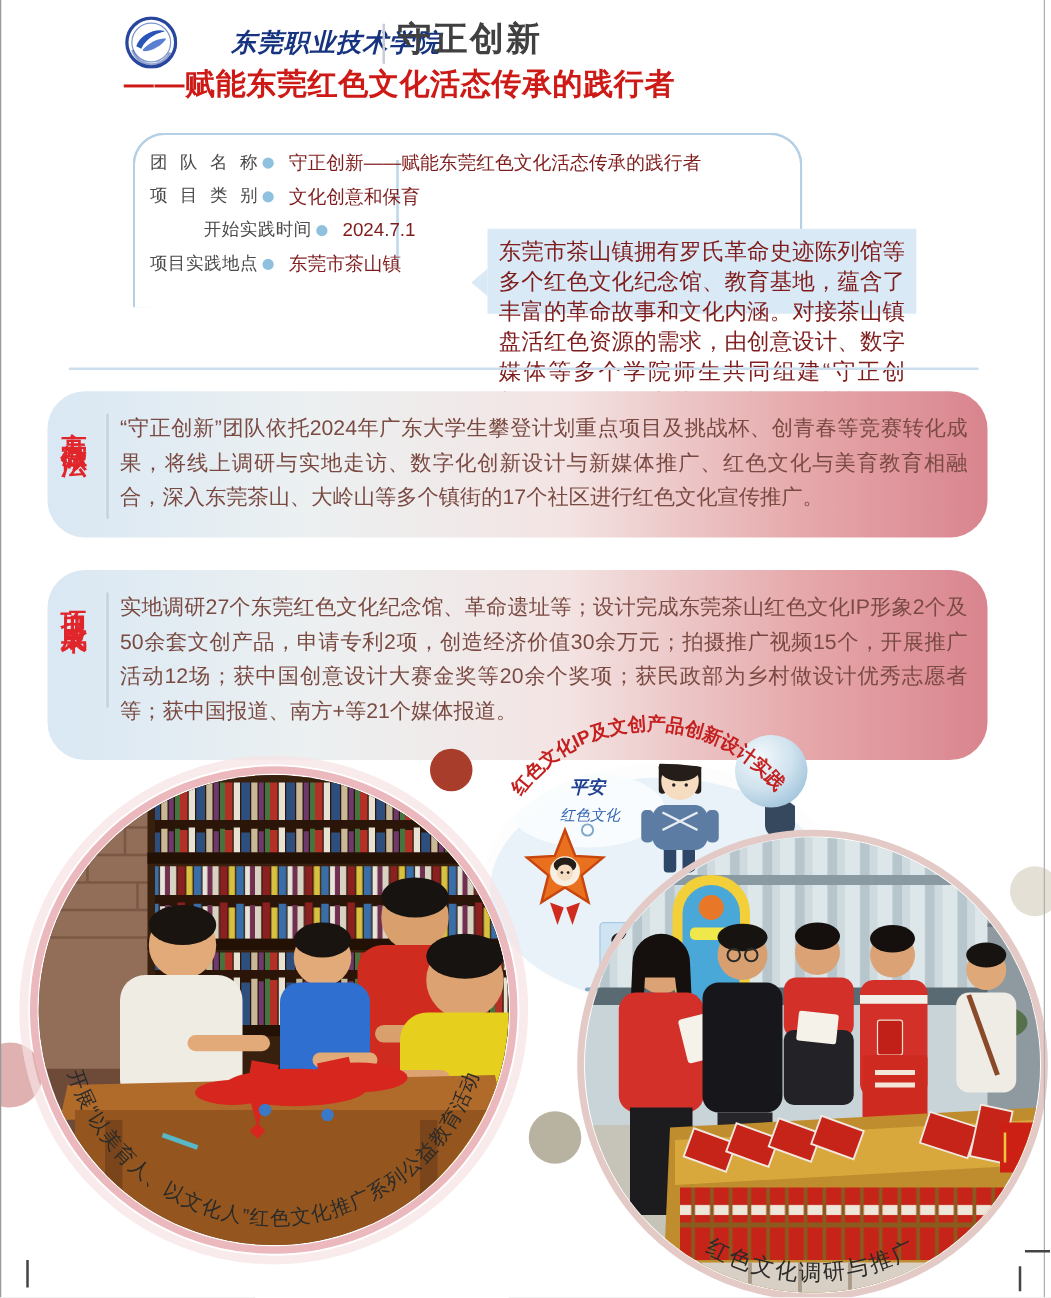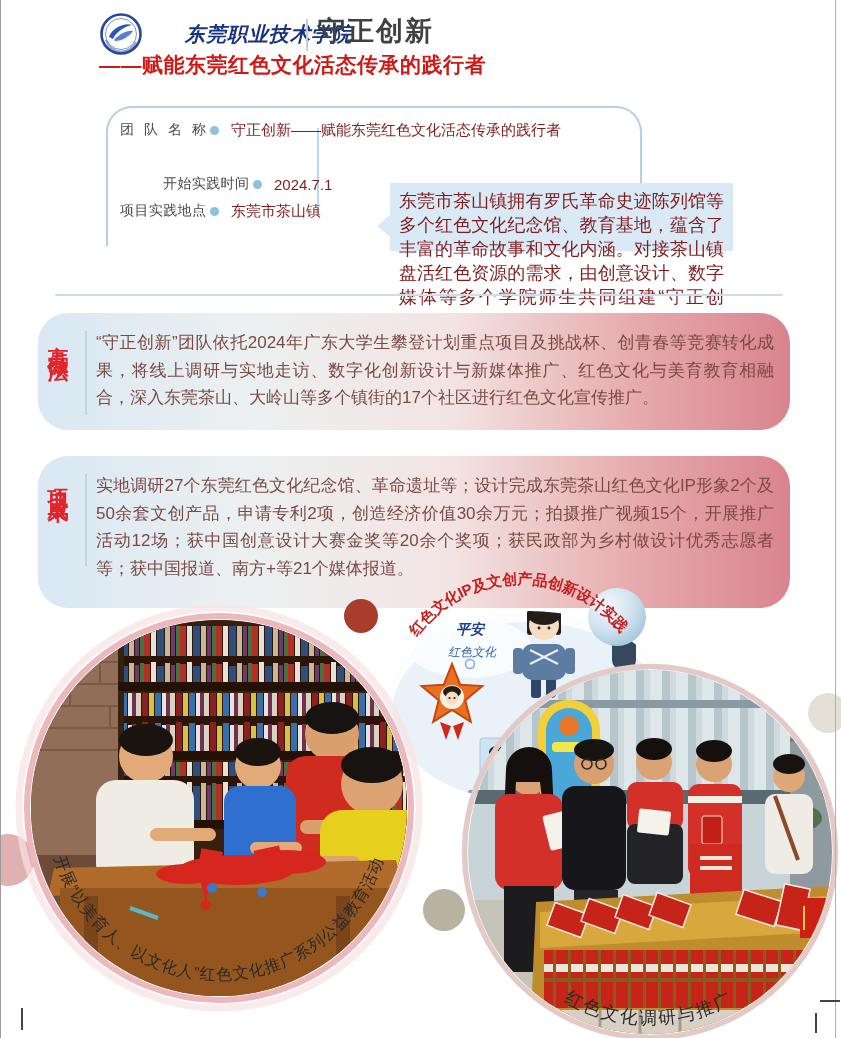--- a/index.html
+++ b/index.html
@@ -5,21 +5,21 @@
   html,body{margin:0;padding:0;background:#e8e8e8;}
   #page{position:relative;width:841px;height:1038px;background:#ffffff;overflow:hidden;
         font-family:"Liberation Sans","DejaVu Sans",sans-serif;}
   .abs{position:absolute;}
 
   
   #school-name{left:146px;top:21px;font:italic bold 20px "Liberation Serif","DejaVu Serif",serif;
     color:#16337f;letter-spacing:1px;margin-left:39px;}
   #head-divider{left:306px;top:19px;width:2px;height:32px;background:#c7ccd6;}
   #main-title{left:318px;top:13px;font-weight:bold;font-size:27px;color:#404040;letter-spacing:2px;}
-  #sub-title{left:99px;top:51px;font-weight:bold;font-size:21px;color:#ce1a16;letter-spacing:0.5px;}
+  #sub-title{left:99px;top:51px;font-weight:bold;font-size:24px;color:#ce1a16;letter-spacing:0.5px;}
 
   
   #info-card{left:106px;top:106px;width:532px;height:138px;border:2px solid #b5d0e5;border-bottom:none;
     border-radius:26px 26px 0 0;}
   .info-row{position:absolute;left:12px;height:22px;display:flex;align-items:center;}
   .info-label{width:86px;color:#4a4a4a;font-size:14px;text-align:justify;text-align-last:justify;}
   .info-dot{width:9px;height:9px;border-radius:50%;background:#8fc0dd;margin:0 4px;position:relative;z-index:2;}
   .info-value{margin-left:8px;color:#7f1d1d;font-size:15px;font-weight:500;white-space:nowrap;}
   #info-vline{left:209px;top:20px;width:2px;height:86px;background:#bcd8ea;}
 
@@ -67,20 +67,25 @@
   <div class="abs" id="head-divider"></div>
   <div class="abs" id="main-title">守正创新</div>
   <div class="abs" id="sub-title">——赋能东莞红色文化活态传承的践行者</div>
 
   <div class="abs" id="info-card">
     <div class="abs" id="info-vline"></div>
     <div class="info-row" style="top:11px;">
       <div class="info-label">团队名称</div>
       <div class="info-dot"></div>
       <div class="info-value">守正创新——赋能东莞红色文化活态传承的践行者</div>
+    </div>
+    <div class="info-row" style="top:38px;">
+      <div class="info-label">项目类别</div>
+      <div class="info-dot"></div>
+      <div class="info-value">文化创意和保育</div>
     </div>
     <div class="info-row" style="top:65px;margin-left:43px;">
       <div class="info-label">开始实践时间</div>
       <div class="info-dot"></div>
       <div class="info-value">2024.7.1</div>
     </div>
     <div class="info-row" style="top:92px;">
       <div class="info-label">项目实践地点</div>
       <div class="info-dot"></div>
       <div class="info-value">东莞市茶山镇</div>

